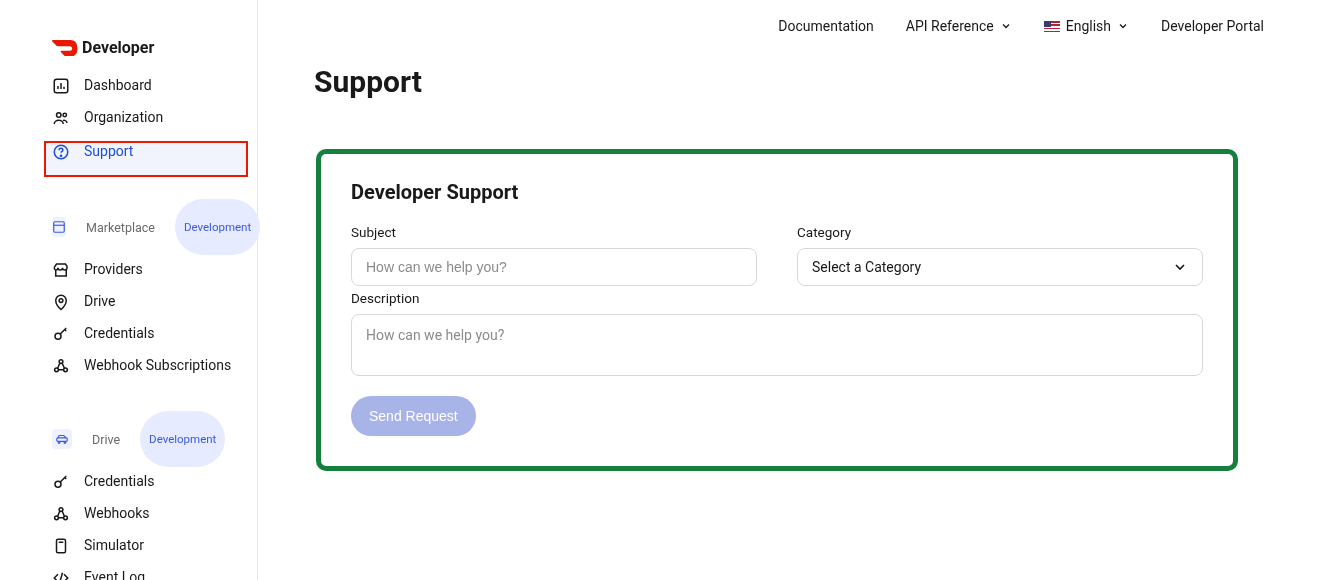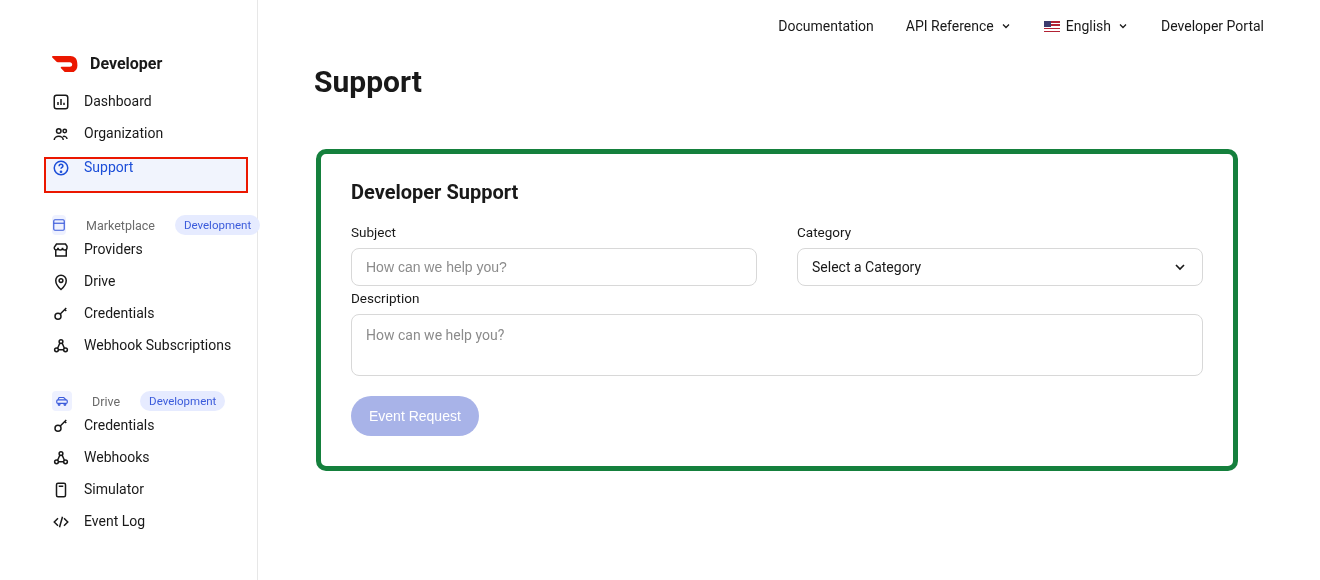--- a/index.html
+++ b/index.html
@@ -13,23 +13,22 @@
     }
     .sidebar {
       width: 258px;
       padding: 38px 0 20px 0;
       border-right: 1px solid #e7e7e7;
       flex-shrink: 0;
     }
     .brand {
       display: flex;
       align-items: center;
-      gap: 12px;
+      gap: 4px;
       padding: 0 0 20px 52px;
-      margin-top: 16px;
     }
     .brand .logo svg { display:block; }
     .brand-text { font-weight: 700; font-size: 16px; }
     .nav-item {
       display: flex;
       align-items: flex-start;
       gap: 14px;
       height: 32px;
       padding: 0 20px 0 52px;
       font-size: 14px;
@@ -67,21 +66,21 @@
       width: 20px; height: 20px;
       display:inline-flex; align-items:center; justify-content:center;
       border-radius:4px;
     }
     .section-head.marketplace .icon-box { background:#eef1ff; }
     .section-head.drive .icon-box { background:#eef1ff; }
     .pill {
       background: #e6ebff;
       color: #3b5bdb;
       font-size: 11.5px;
-      padding: 3px 9px;
+      padding: 21px 9px;
       border-radius: 999px;
     }
     .main {
       flex: 1;
       display: flex;
       flex-direction: column;
     }
     .topnav {
       display: flex;
       justify-content: flex-end;
@@ -348,15 +347,15 @@
             </svg>
         </div>
       </div>
     </div>
 
     <div class="field" style="margin-top:4px;">
       <label class="field-label">Description</label>
       <textarea class="textarea" placeholder="How can we help you?" style=""></textarea>
     </div>
 
-    <button class="btn">Event Request</button>
+    <button class="btn">Send Request</button>
   </div>
 </div>
 
 </body></html>

